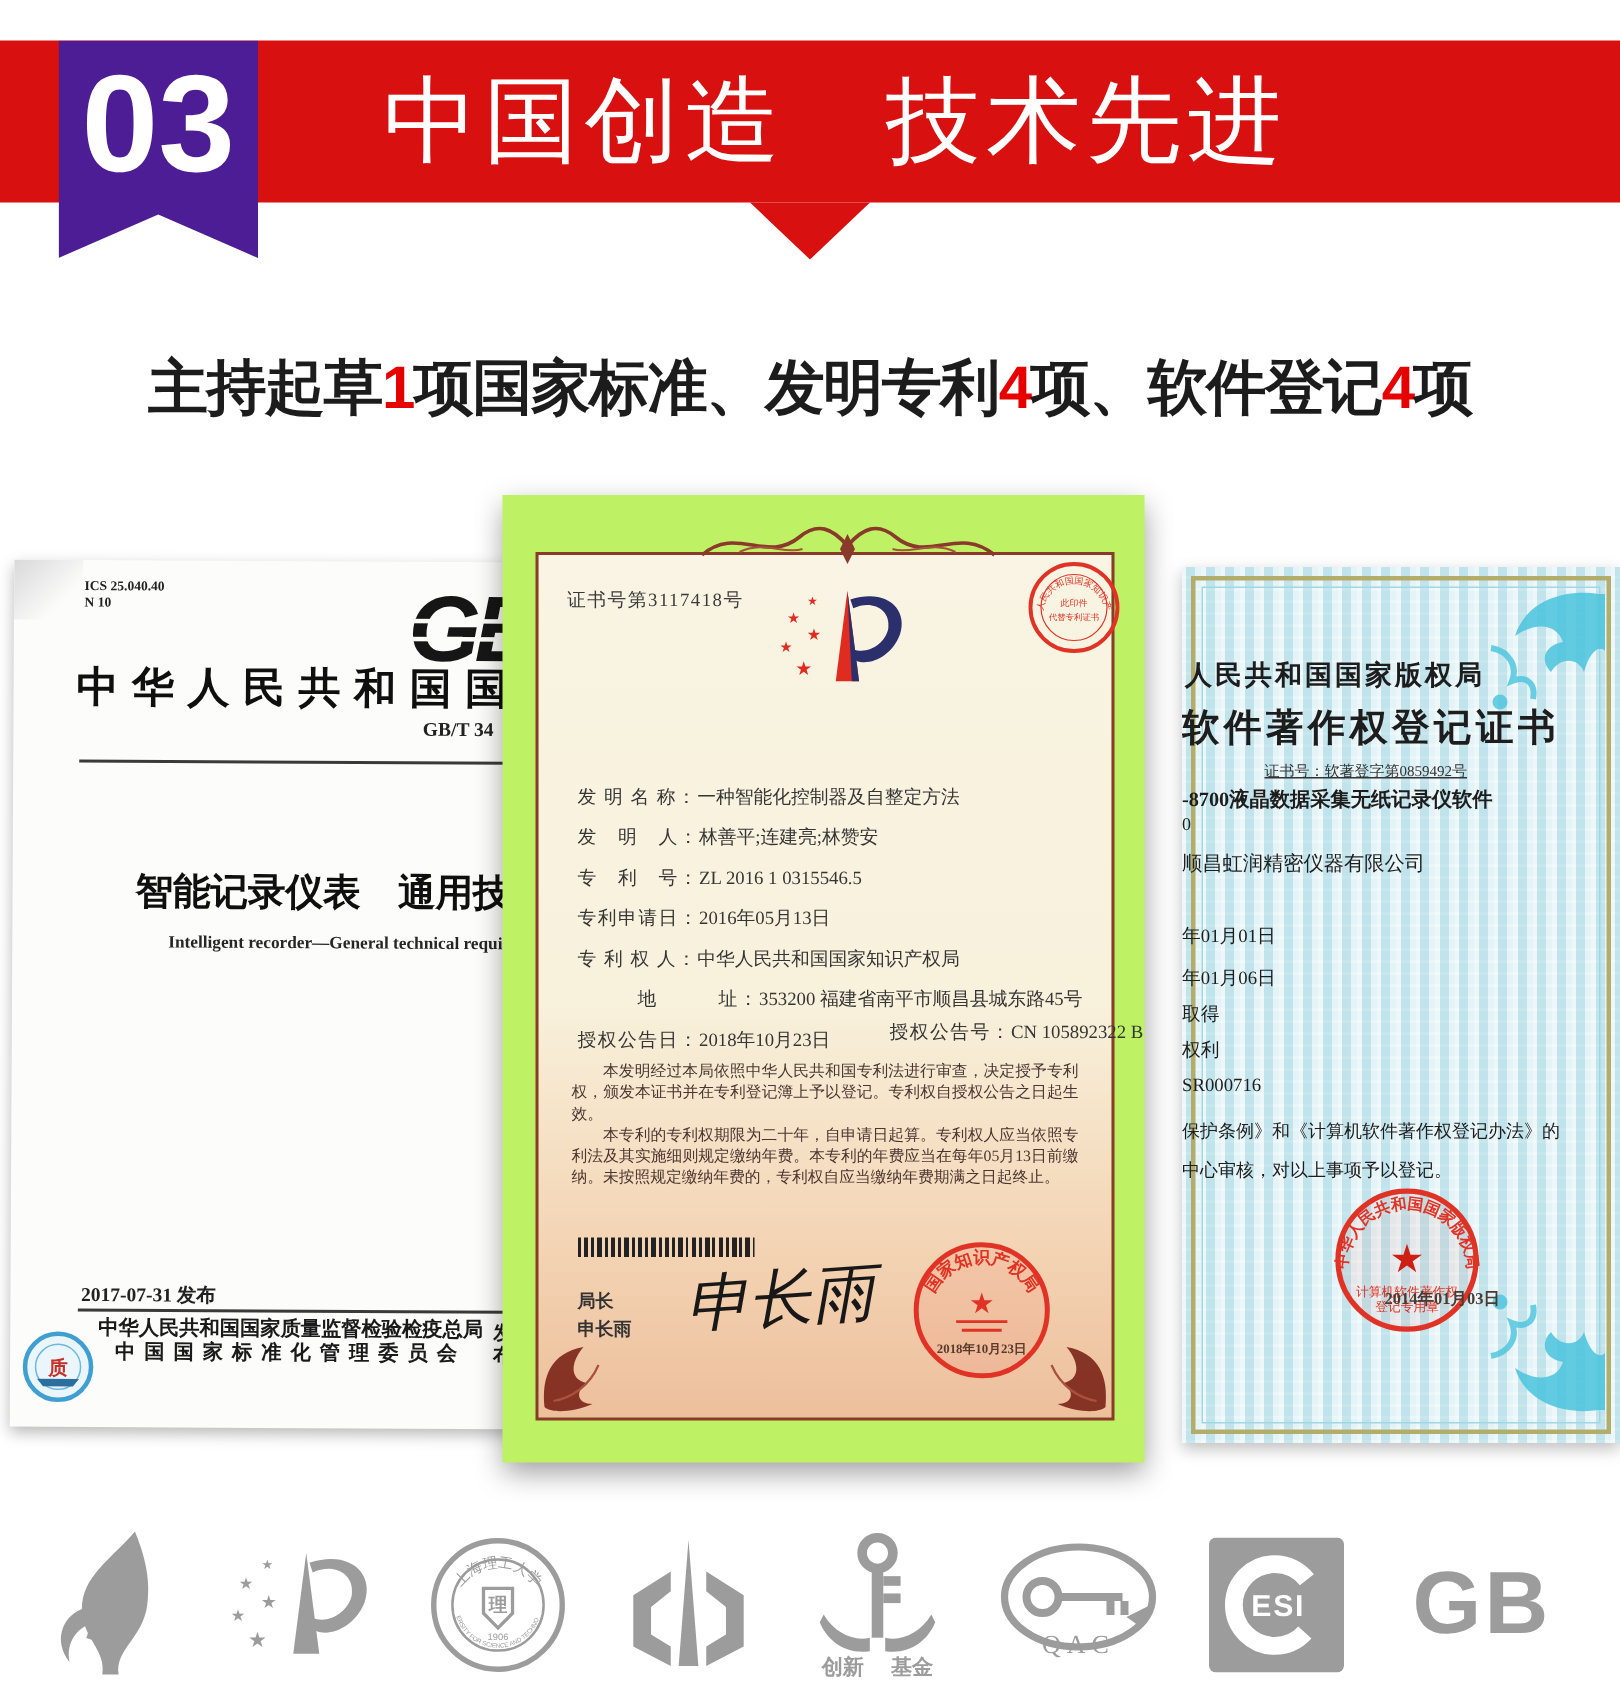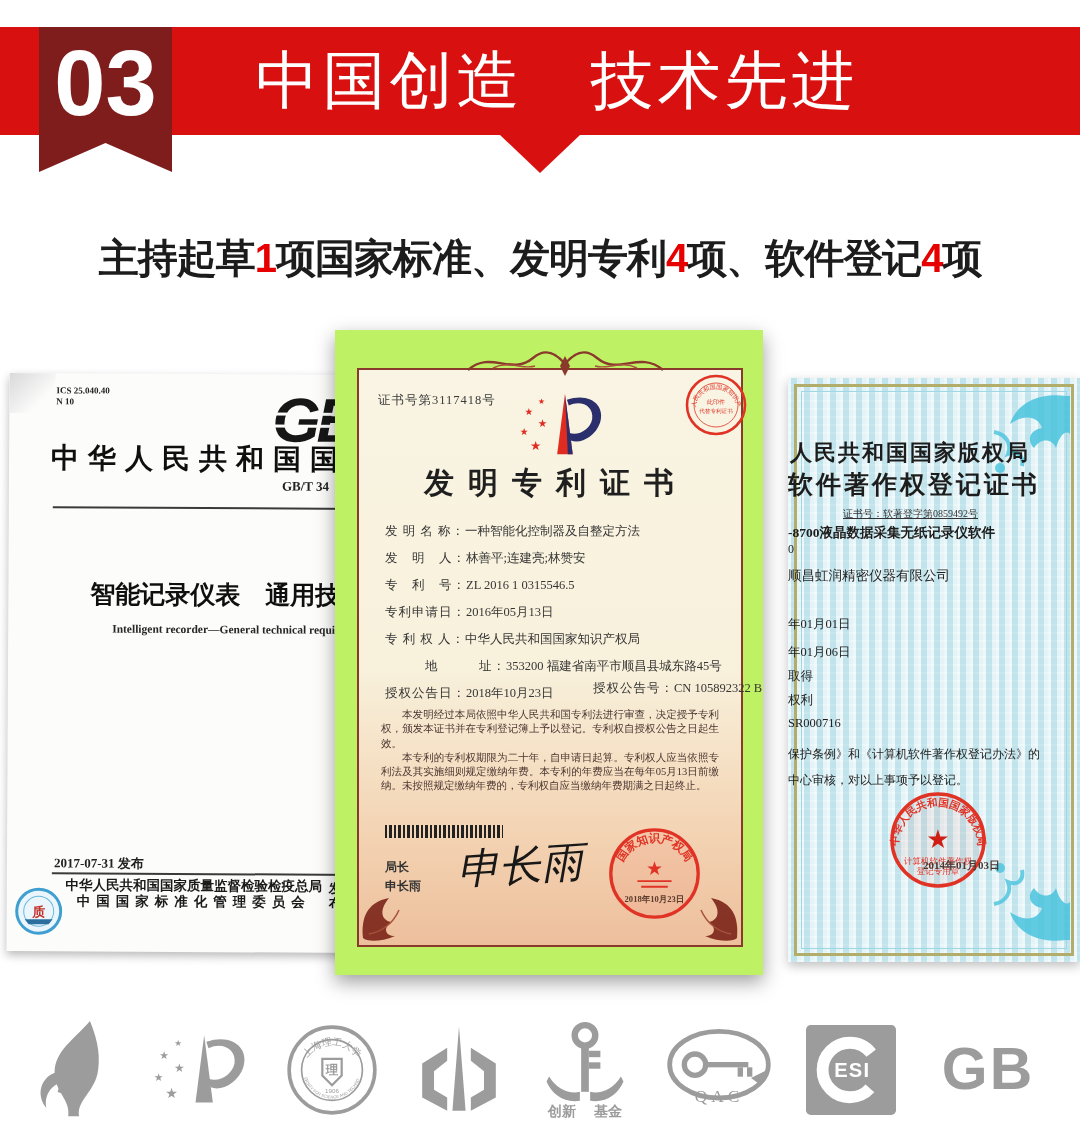--- a/index.html
+++ b/index.html
@@ -7,21 +7,21 @@
         font-family:"Liberation Sans","DejaVu Sans",sans-serif;}
 
   
   .banner{position:absolute;left:0;top:27px;width:1080px;height:108px;background:#d8100f;}
   .banner-title{position:absolute;left:172px;top:0;width:770px;height:108px;display:flex;
         align-items:center;justify-content:center;color:#ffffff;font-size:63px;font-weight:400;
         letter-spacing:4px;white-space:nowrap;}
   .pointer{position:absolute;left:500px;top:135px;width:0;height:0;
         border-left:40px solid transparent;border-right:40px solid transparent;
         border-top:38px solid #d8100f;}
-  .ribbon{position:absolute;left:39px;top:27px;width:133px;height:145px;background:#7f1d1d;
+  .ribbon{position:absolute;left:39px;top:27px;width:133px;height:145px;background:#4c1d95;
         clip-path:polygon(0 0,100% 0,100% 100%,50% 80%,0 100%);
         text-align:center;color:#ffffff;font-size:92px;font-weight:bold;line-height:112px;}
 
   
   .subtitle{position:absolute;left:0;top:231px;width:1080px;text-align:center;
         font-size:40px;font-weight:bold;color:#1c1c1c;letter-spacing:-1px;white-space:nowrap;}
   .subtitle .num{color:#e60000;}
 
   
   .cert{position:absolute;overflow:hidden;}
@@ -84,21 +84,21 @@
   .p-corner.bl{left:24px;top:550px;}
   .p-corner.br{right:22px;top:550px;transform:scaleX(-1);}
 
   
   .c-border{position:absolute;inset:6px;border:3px solid #b3ad6b;}
   .c-border2{position:absolute;inset:13px;border:1px solid #9fd8e4;}
   .c-corner{position:absolute;width:118px;height:100px;}
   .c-corner.tr{right:8px;top:12px;}
   .c-corner.br{right:8px;bottom:16px;transform:scaleY(-1);}
   .c-text{position:absolute;color:#1d1d1d;white-space:nowrap;}
-  .c-agency{left:2px;top:60px;font-size:22px;font-weight:bold;letter-spacing:2px;}
+  .c-agency{left:2px;top:60px;font-size:18px;font-weight:bold;letter-spacing:2px;}
   .c-title{left:0;top:90px;font-size:25px;font-weight:bold;letter-spacing:3px;}
   .c-certno{left:55px;top:129px;font-size:10px;color:#333;text-decoration:underline;}
   .c-l1{left:0;top:146px;font-size:13.5px;font-weight:bold;}
   .c-l2{left:0;top:164px;font-size:12px;}
   .c-l3{left:0;top:189px;font-size:13.5px;}
   .c-l4{left:0;top:238px;font-size:12.5px;}
   .c-l5{left:0;top:266px;font-size:12.5px;}
   .c-l6{left:0;top:290px;font-size:12.5px;}
   .c-l7{left:0;top:314px;font-size:12.5px;}
   .c-l8{left:0;top:338px;font-size:12.5px;}
@@ -180,21 +180,20 @@
       <path d="M52,10 C76,2 92,16 86,34 C81,48 66,56 56,52 L54,44 C64,48 76,40 78,30 C80,16 66,10 54,16 Z" fill="#2b2f6b"></path>
     </svg>
     <svg class="p-seal2" viewBox="0 0 66 66">
       <circle cx="33" cy="33" r="29" fill="none" stroke="#e03325" stroke-width="2.6"></circle>
       <circle cx="33" cy="33" r="22" fill="none" stroke="#e03325" stroke-width=".8"></circle>
       <path id="arcA" d="M12,38 A21,21 0 1 1 54,38" fill="none"></path>
       <text font-size="6" fill="#e03325"><textPath href="#arcA" startOffset="50%" text-anchor="middle">中华人民共和国国家知识产权局</textPath></text>
       <text x="33" y="32" text-anchor="middle" font-size="6" fill="#e03325">此印件</text>
       <text x="33" y="41" text-anchor="middle" font-size="5.6" fill="#e03325">代替专利证书</text>
     </svg>
-    <div class="p-title">发明专利证书</div>
 
     <div class="p-field" style="top:193px;"><span class="lab">发 明 名 称：</span><span>一种智能化控制器及自整定方法</span></div>
     <div class="p-field" style="top:220px;"><span class="lab">发　明　人：</span><span>林善平;连建亮;林赞安</span></div>
     <div class="p-field" style="top:247px;"><span class="lab">专　利　号：</span><span>ZL 2016 1 0315546.5</span></div>
     <div class="p-field" style="top:274px;"><span class="lab">专利申请日：</span><span>2016年05月13日</span></div>
     <div class="p-field" style="top:301px;"><span class="lab">专 利 权 人：</span><span>中华人民共和国国家知识产权局</span></div>
     <div class="p-field" style="top:328px;margin-left:40px;"><span class="lab">地　　　址：</span><span>353200 福建省南平市顺昌县城东路45号</span></div>
     <div class="p-field" style="top:355px;"><span class="lab">授权公告日：</span><span>2018年10月23日</span></div>
     <div class="p-field" style="top:350px;left:228px;margin-left:30px;"><span class="lab">授权公告号：</span><span>CN 105892322 B</span></div>
 

